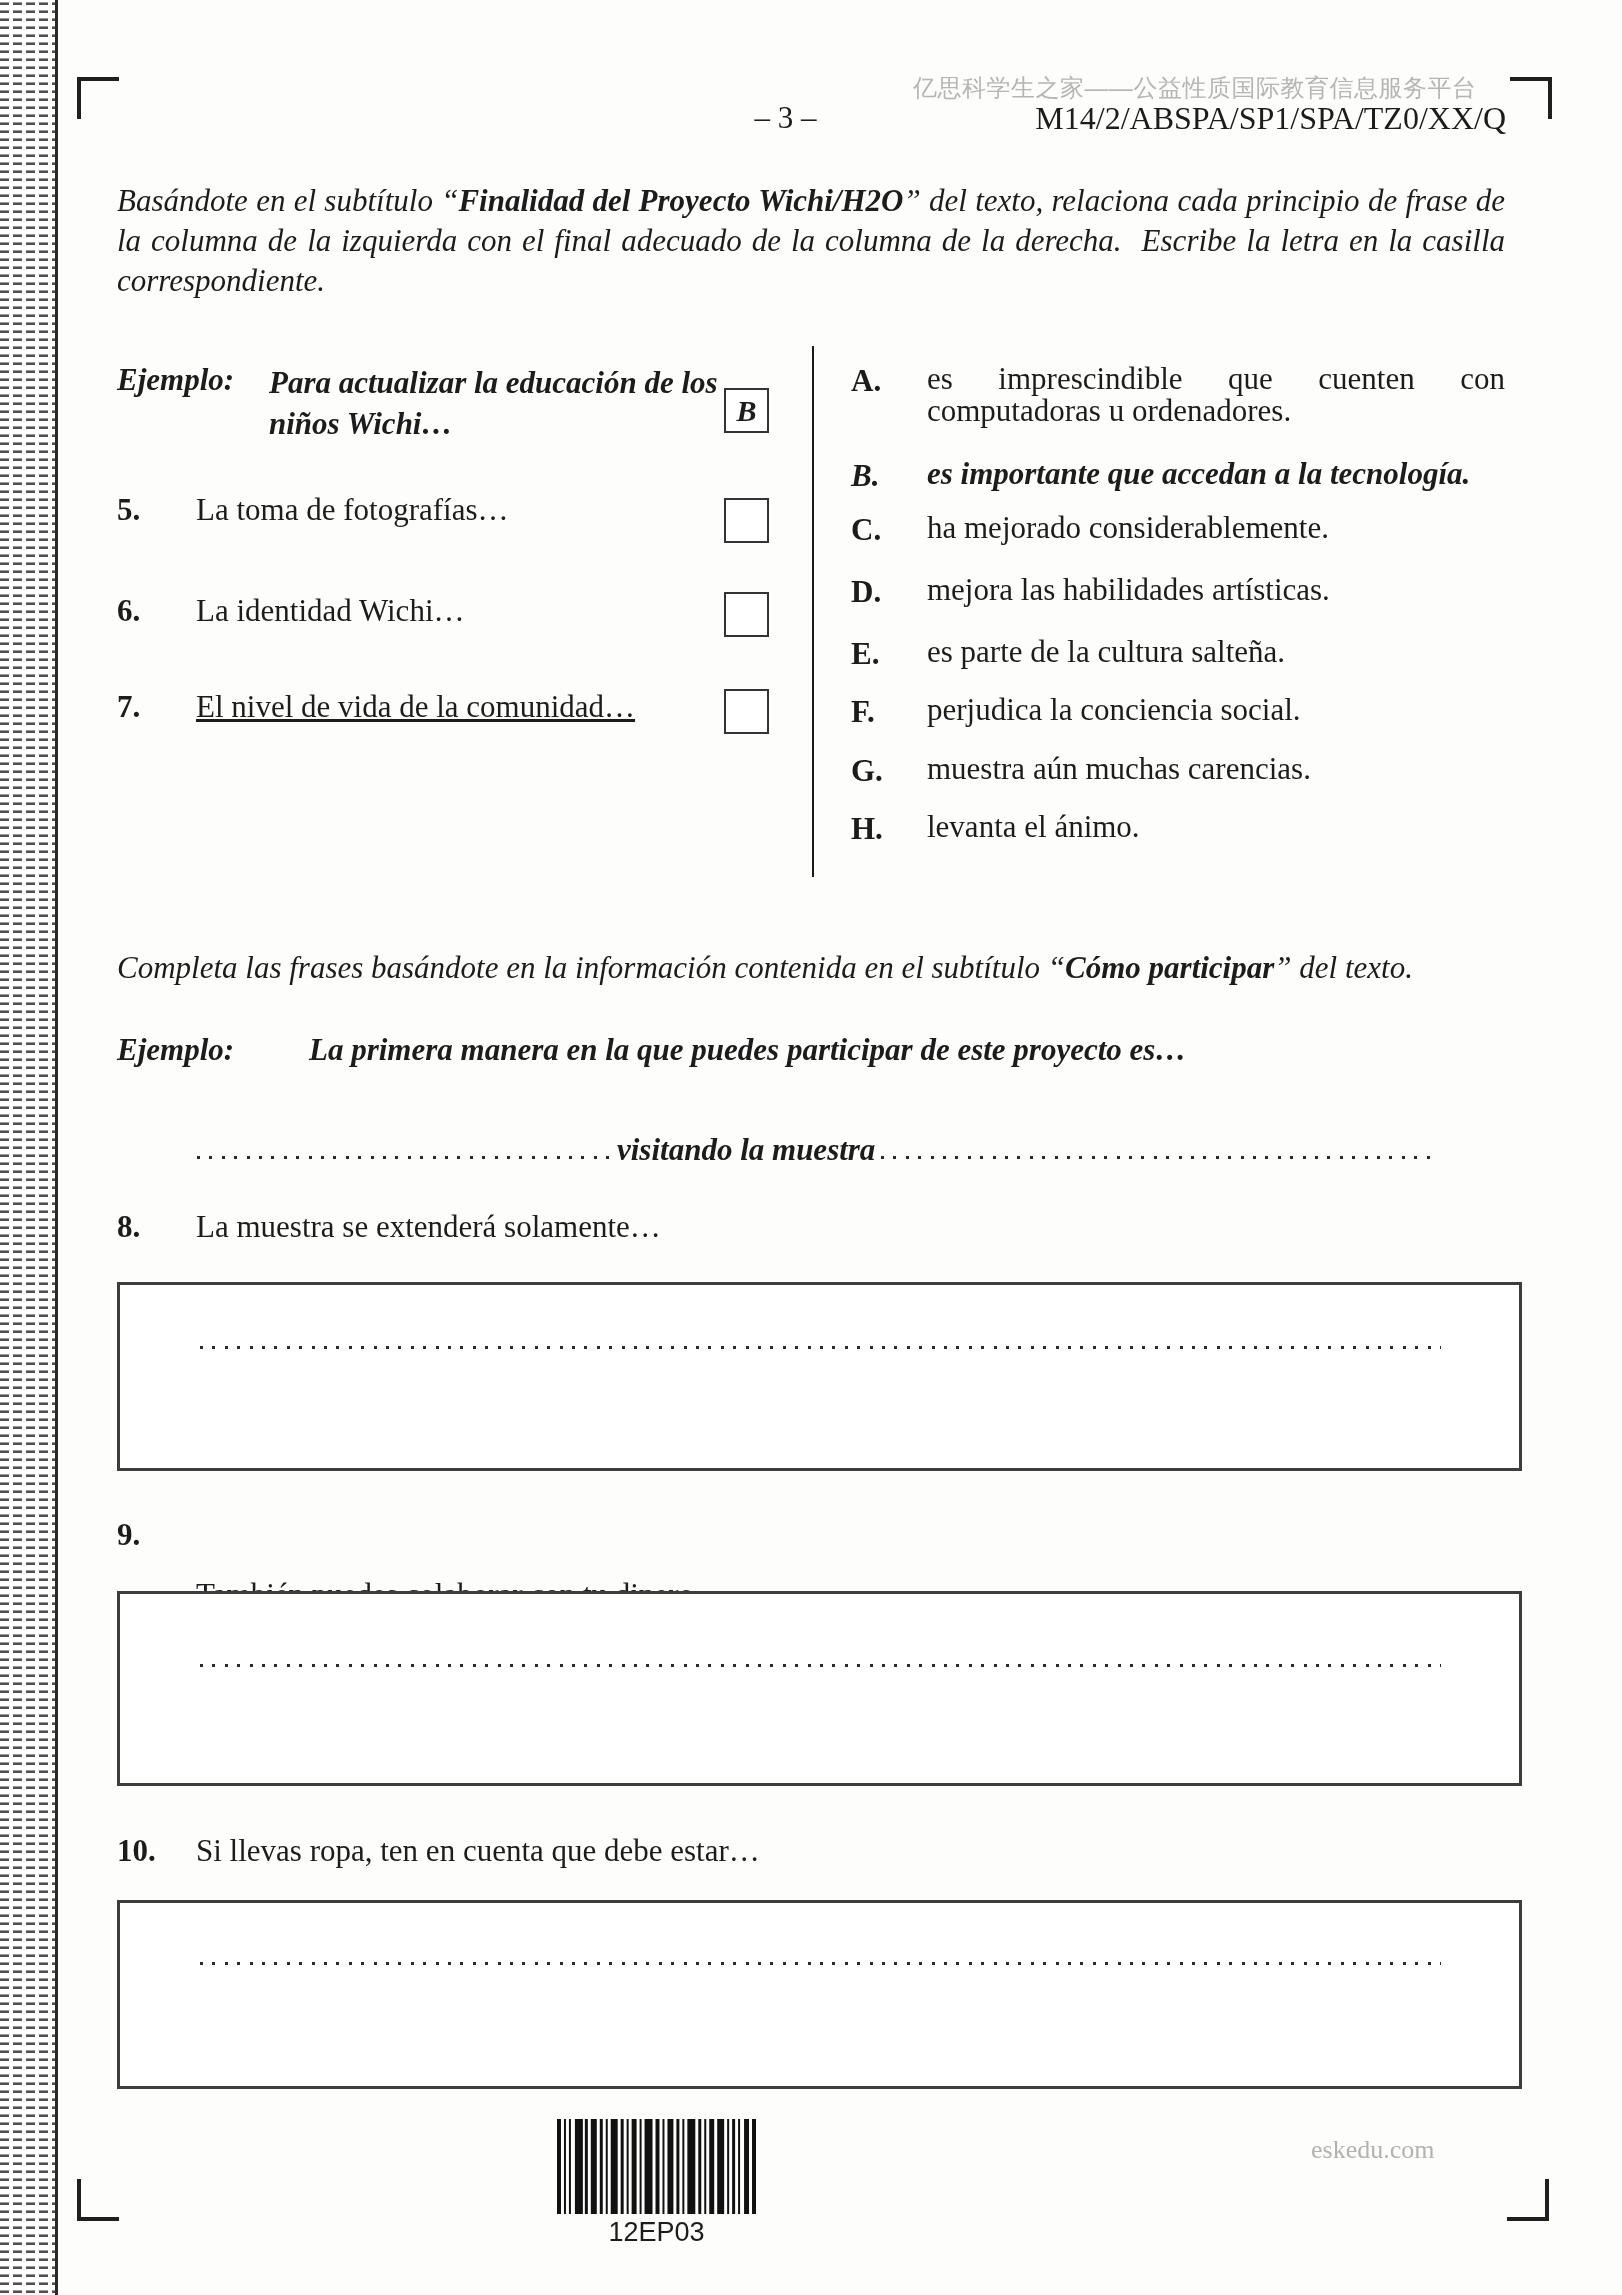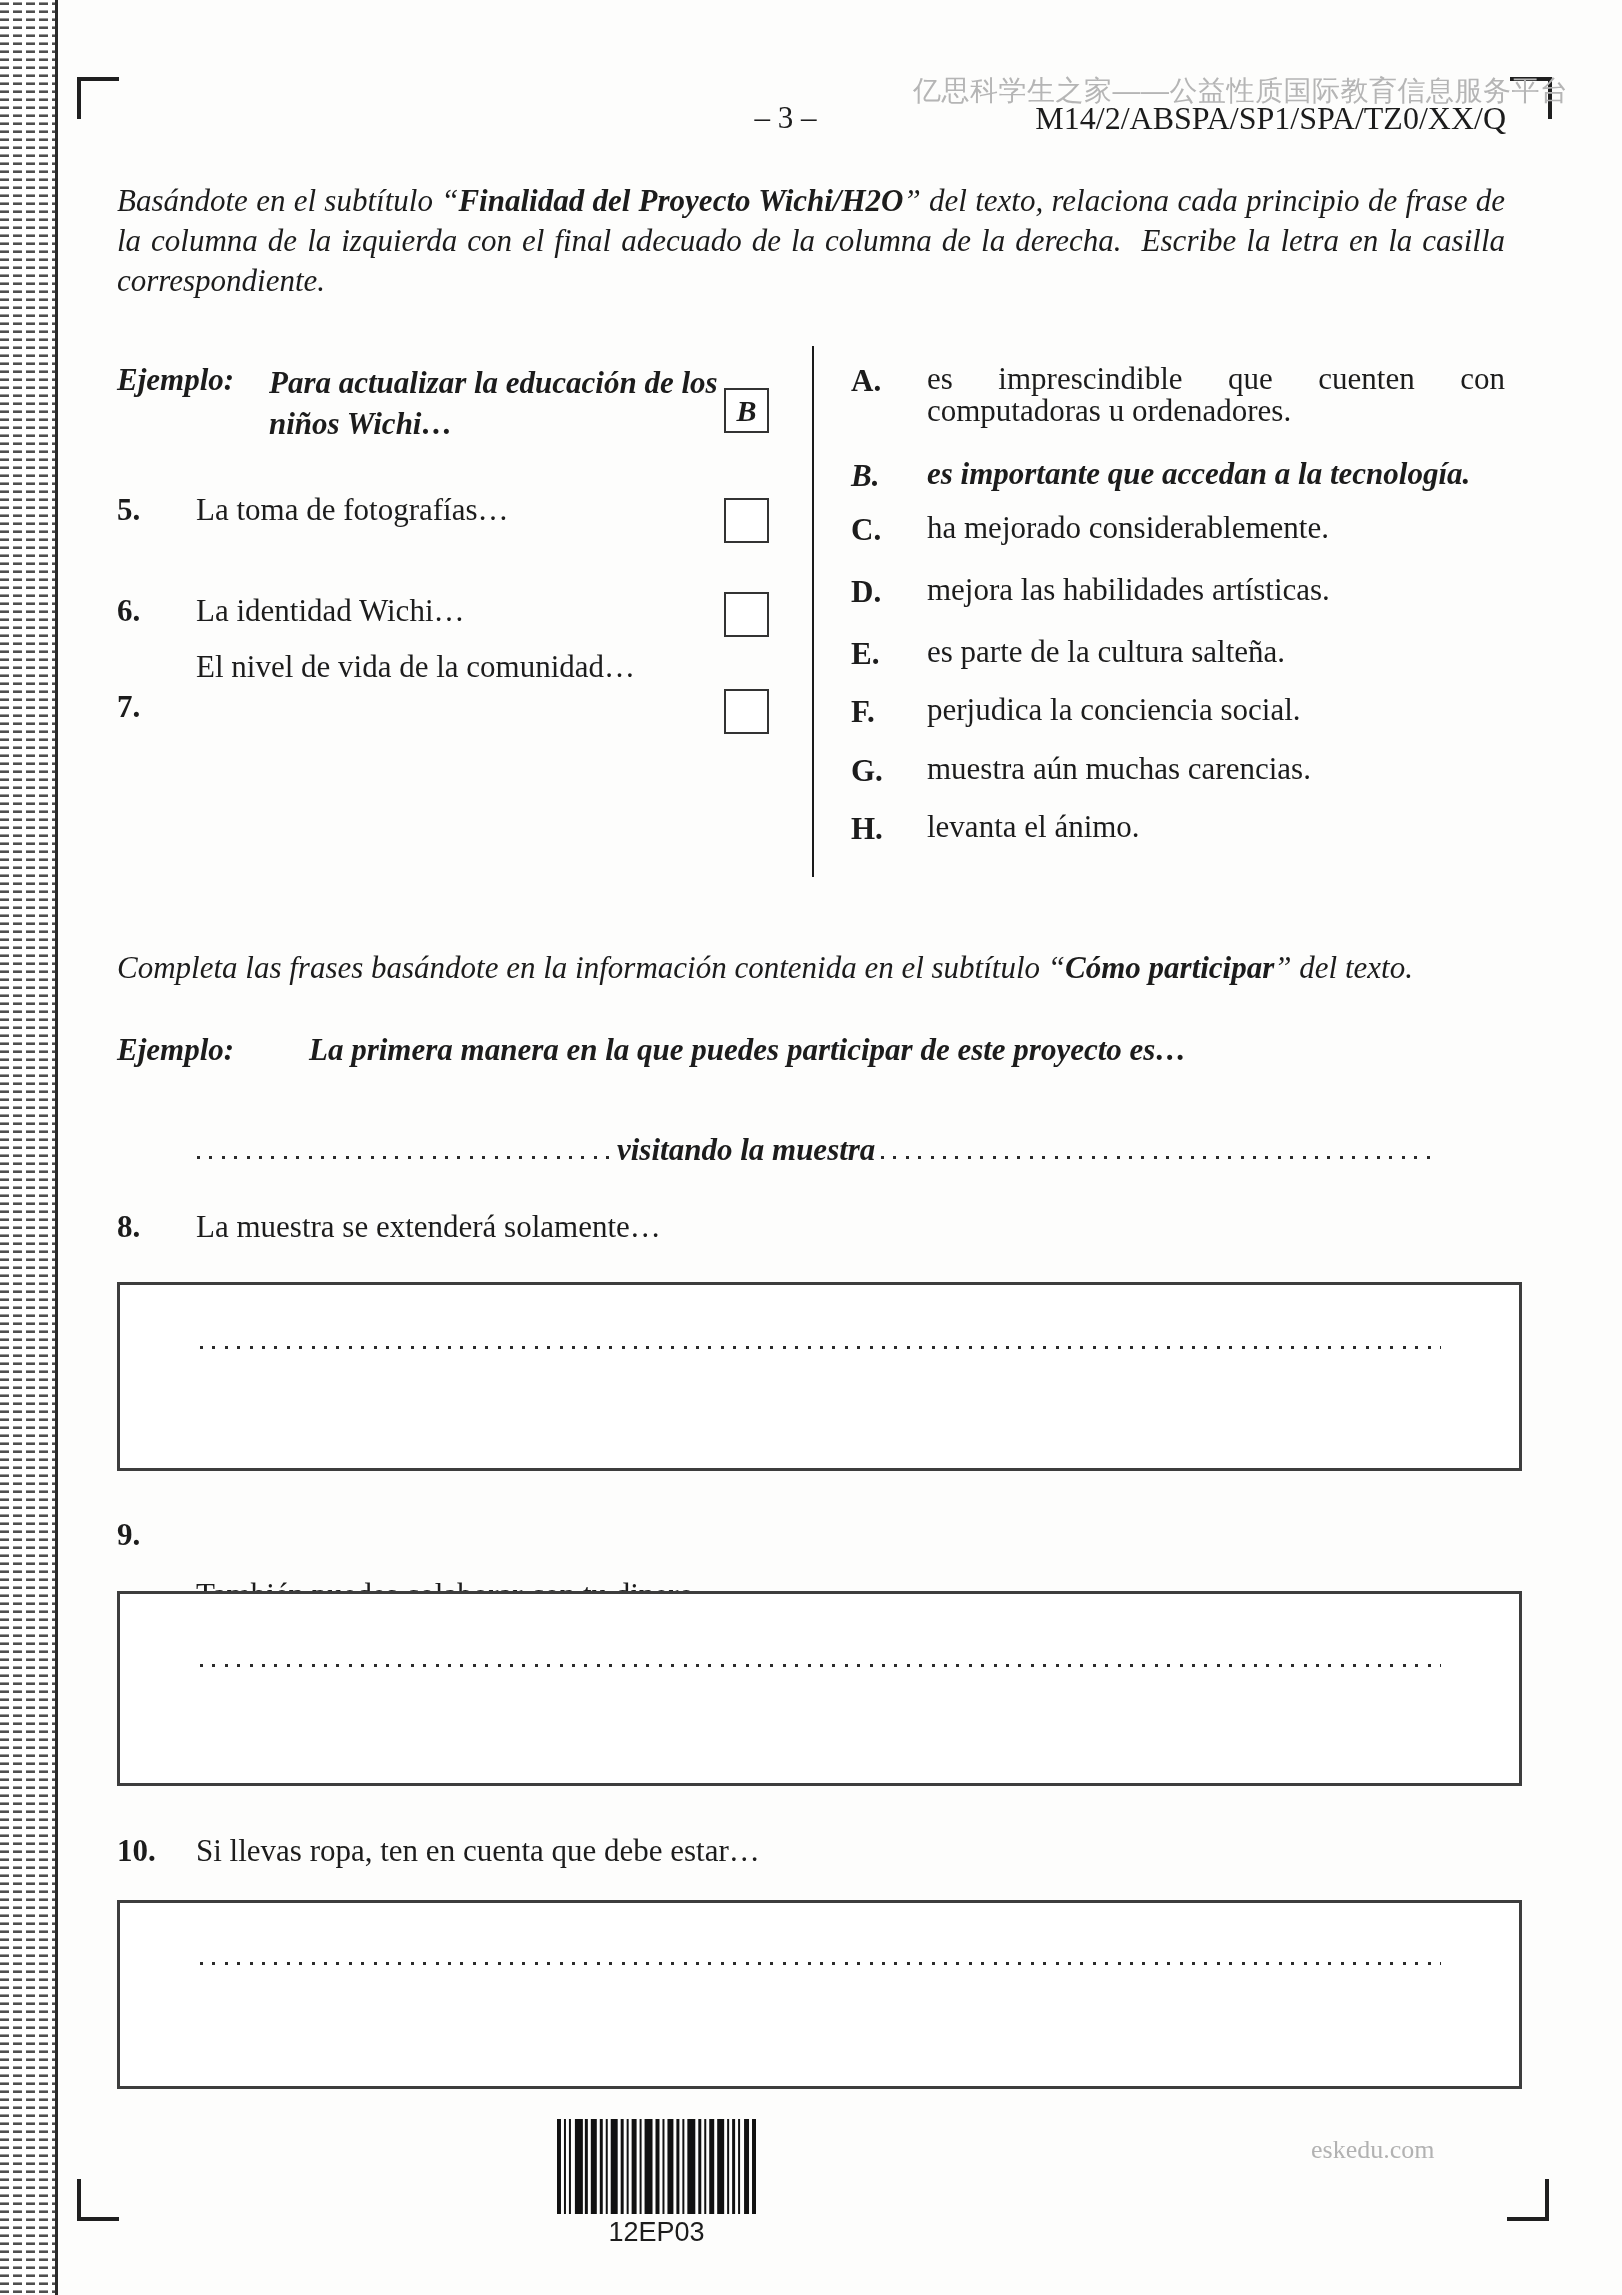--- a/index.html
+++ b/index.html
@@ -21,21 +21,21 @@
       repeating-linear-gradient(180deg, #ffffff 0 2px, #9a9a9a 2px 3px, #4f4f4f 3px 5px, #ffffff 5px 8px);
     border-right:3px solid #2a2a2a;
   }
   
   .corner{width:38px;height:38px;border:0 solid #1f1f1f;}
   .corner.tl{left:77px;top:77px;border-top-width:4px;border-left-width:4px;}
   .corner.tr{left:1510px;top:77px;border-top-width:4px;border-right-width:4px;}
   .corner.bl{left:77px;top:2179px;border-bottom-width:4px;border-left-width:4px;}
   .corner.br{left:1507px;top:2179px;border-bottom-width:4px;border-right-width:4px;}
 
-  .cjk-watermark{left:913px;top:72px;font-size:28px;color:#b5b5b5;letter-spacing:0.5px;
+  .cjk-watermark{left:913px;top:72px;font-size:24px;color:#b5b5b5;letter-spacing:0.5px;
     font-family:"Liberation Sans","DejaVu Sans",sans-serif;}
   .page-number{left:724px;top:100px;width:123px;text-align:center;font-size:31px;}
   .exam-code{top:100px;right:117px;font-size:32px;white-space:nowrap;}
 
   .instr{left:117px;width:1388px;font-size:31px;line-height:40px;font-style:italic;text-align:justify;}
   .instr b{font-weight:bold;}
   .instr1{top:181px;}
   .instr2{top:948px;text-align:left;}
 
   .ex-label{left:117px;font-size:31px;font-weight:bold;font-style:italic;}
@@ -109,21 +109,21 @@
 
   <div class="abs qnum" style="top:492px;">5.</div>
   <div class="abs qtext" style="top:492px;">La toma de fotografías…</div>
   <div class="abs ansbox" style="top:498px;"></div>
 
   <div class="abs qnum" style="top:593px;">6.</div>
   <div class="abs qtext" style="top:593px;">La identidad Wichi…</div>
   <div class="abs ansbox" style="top:592px;"></div>
 
   <div class="abs qnum" style="top:689px;">7.</div>
-  <div class="abs qtext" style="top:649px;">El nivel de vida de la comunidad…</div>
+  <div class="abs qtext" style="top:689px;text-decoration:underline;">El nivel de vida de la comunidad…</div>
   <div class="abs ansbox" style="top:689px;"></div>
 
   <div class="abs divider"></div>
 
   <div class="abs opt-letter" style="top:363px;">A.</div>
   <div class="abs opt-text justify" style="top:363px;">es imprescindible que cuenten con computadoras u ordenadores.</div>
 
   <div class="abs opt-letter boldital" style="top:458px;">B.</div>
   <div class="abs opt-text boldital" style="top:458px;">es importante que accedan a la tecnología.</div>
 

